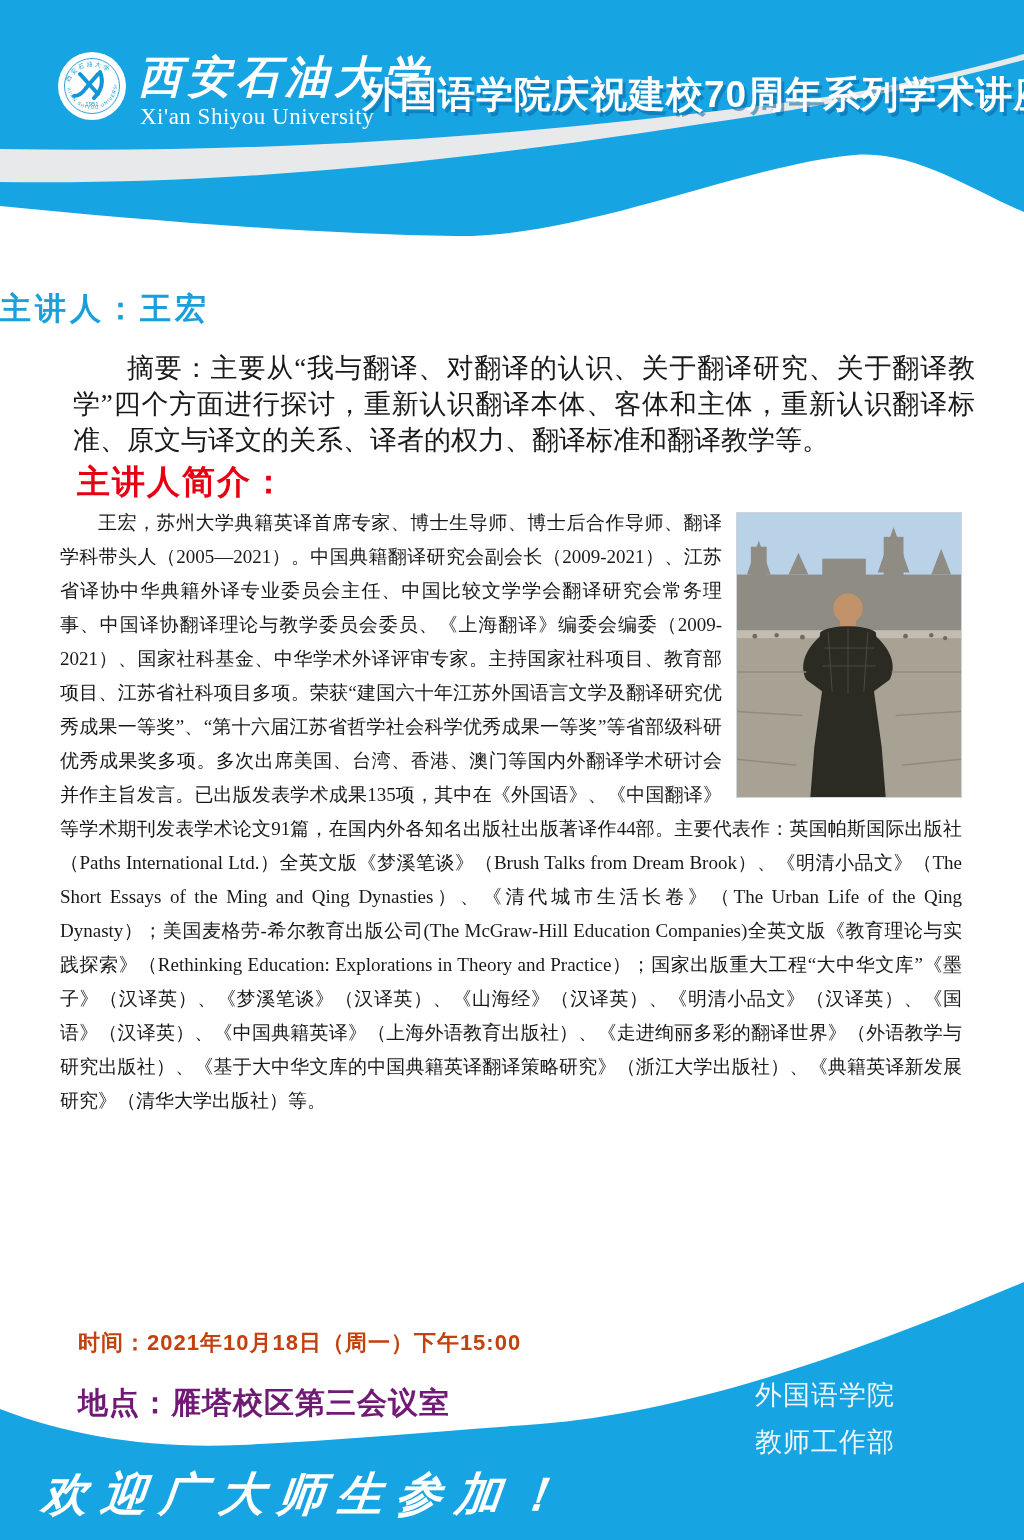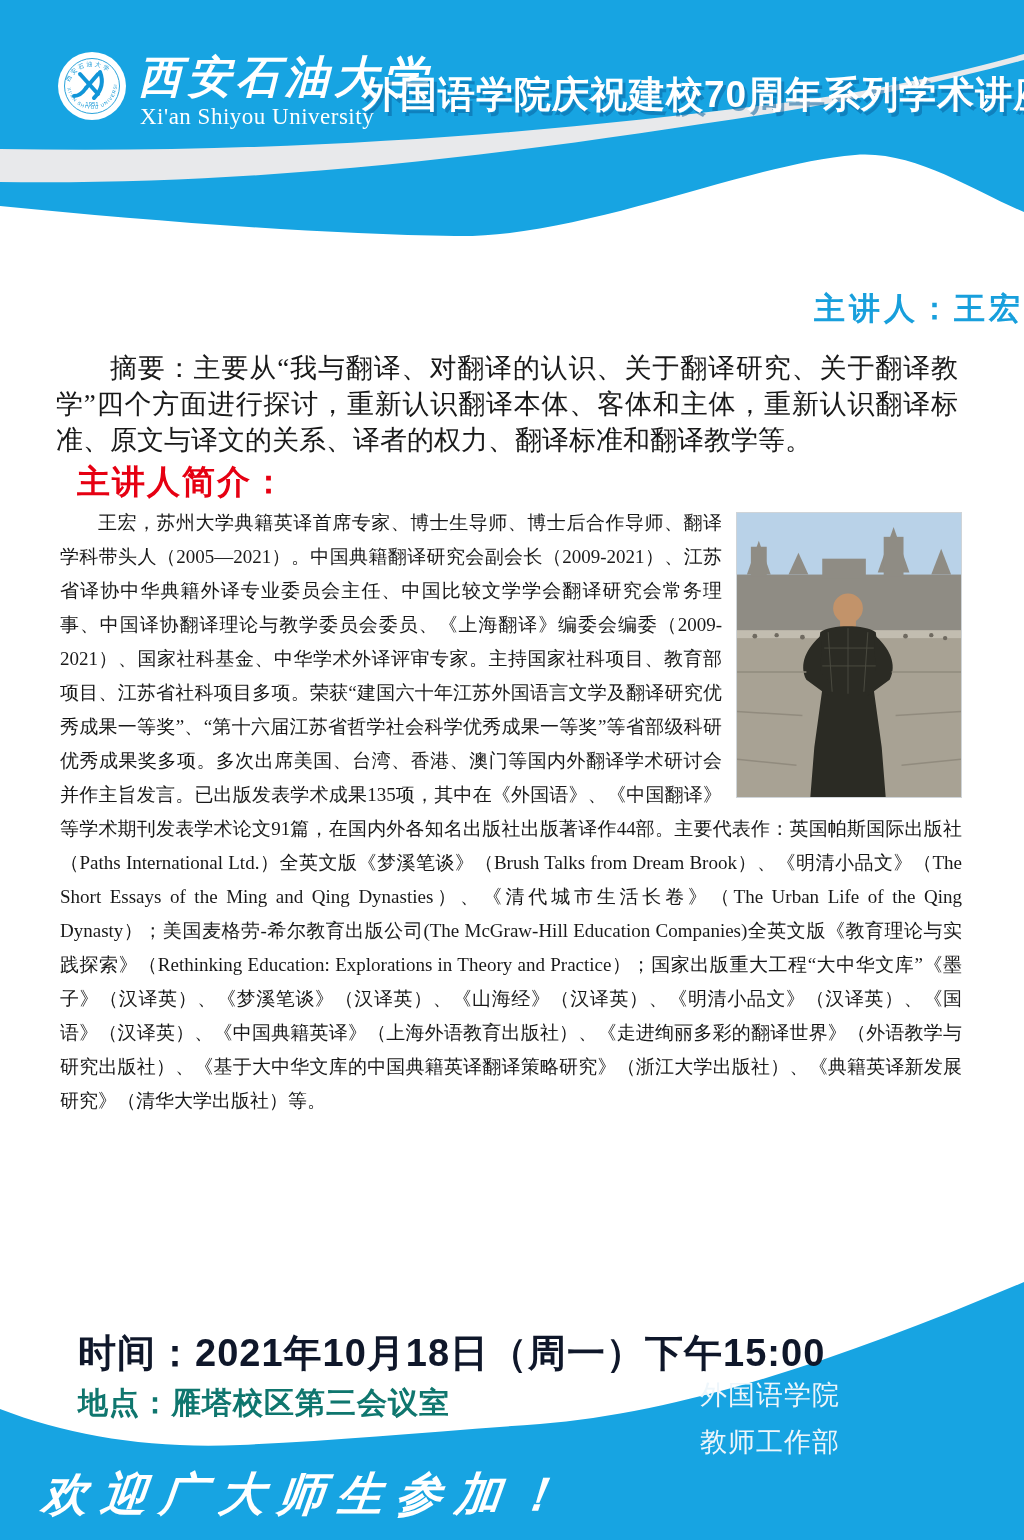--- a/index.html
+++ b/index.html
@@ -13,39 +13,39 @@
           font-weight:700;font-size:44px;color:#ffffff;letter-spacing:5px;white-space:nowrap;}
   .uni-en{left:140px;top:104px;width:260px;font-family:"Liberation Serif",serif;
           font-size:23px;color:#ffffff;letter-spacing:0.5px;white-space:nowrap;}
   .slogan{left:362px;top:70px;width:660px;font-family:"Liberation Sans",sans-serif;
           font-weight:900;font-size:37px;color:#ffffff;letter-spacing:1px;white-space:nowrap;
           text-shadow:3px 4px 0 rgba(9,100,160,0.55);}
 
   
   .main-title{left:0;top:218px;width:1024px;text-align:center;font-family:"Liberation Sans",sans-serif;
           font-weight:900;font-size:46px;color:#189fdc;letter-spacing:2px;white-space:nowrap;}
-  .speaker-line{left:0;top:288px;width:1024px;text-align:right;font-family:"Liberation Sans",sans-serif;
+  .speaker-line{left:0;top:288px;width:1024px;text-align:left;font-family:"Liberation Sans",sans-serif;
           font-weight:700;font-size:31px;color:#189fdc;letter-spacing:4px;}
 
   
-  .abstract{left:56px;top:350px;width:902px;font-size:27px;line-height:36px;color:#191919;
+  .abstract{left:73px;top:350px;width:902px;font-size:27px;line-height:36px;color:#191919;
           text-align:justify;text-indent:2em;}
   .profile-heading{left:60px;top:460px;font-family:"Liberation Sans",sans-serif;font-weight:900;
           font-size:33px;color:#e60012;letter-spacing:2px;margin-left:17px;}
   .bio-wrap{left:60px;top:506px;width:902px;z-index:2;}
   .bio-photo{float:right;width:226px;height:286px;margin:6px 0 10px 14px;border:1px solid #cfd4d8;
           box-sizing:border-box;}
   .bio-text{margin:0;font-size:19px;line-height:34px;color:#191919;text-align:justify;text-indent:2em;}
 
   
   .time-line{left:78px;top:1328px;font-family:"Liberation Sans",sans-serif;font-weight:700;
-          font-size:38px;color:#0f172a;letter-spacing:1px;white-space:nowrap;}
+          font-size:22px;color:#c2410c;letter-spacing:1px;white-space:nowrap;}
   .venue-line{left:78px;top:1383px;font-family:"Liberation Sans",sans-serif;font-weight:700;
-          font-size:30px;color:#0f766e;letter-spacing:1px;white-space:nowrap;}
-  .credits{left:700px;top:1372px;width:250px;text-align:left;font-family:"Liberation Sans",sans-serif;
+          font-size:30px;color:#701a75;letter-spacing:1px;white-space:nowrap;}
+  .credits{left:700px;top:1372px;width:250px;text-align:center;font-family:"Liberation Sans",sans-serif;
           font-size:27px;color:#eef6fb;line-height:47px;letter-spacing:1px;}
   .welcome{left:42px;top:1464px;font-family:"Liberation Sans",sans-serif;font-weight:700;font-style:italic;
           font-size:46px;color:#ffffff;letter-spacing:13px;white-space:nowrap;transform:skewX(-6deg);}
 </style>
 </head>
 <body>
 
 <div id="poster">
 
   <svg id="bg-waves" viewBox="0 0 1024 1540" aria-hidden="true">

